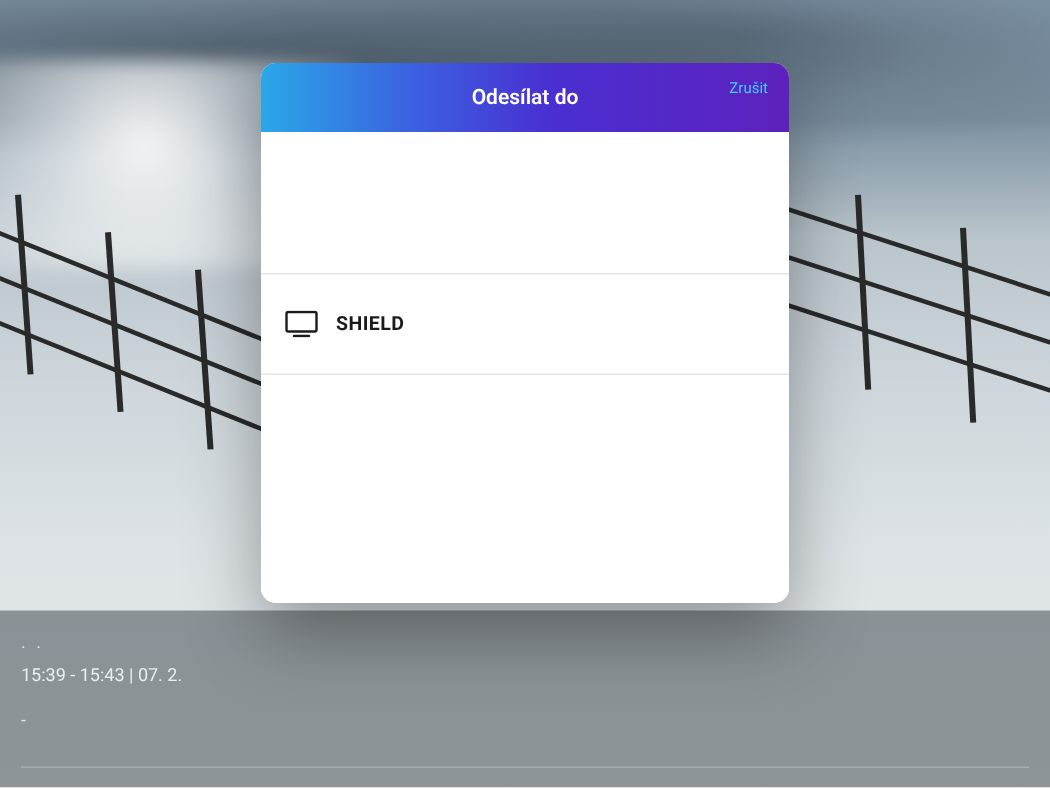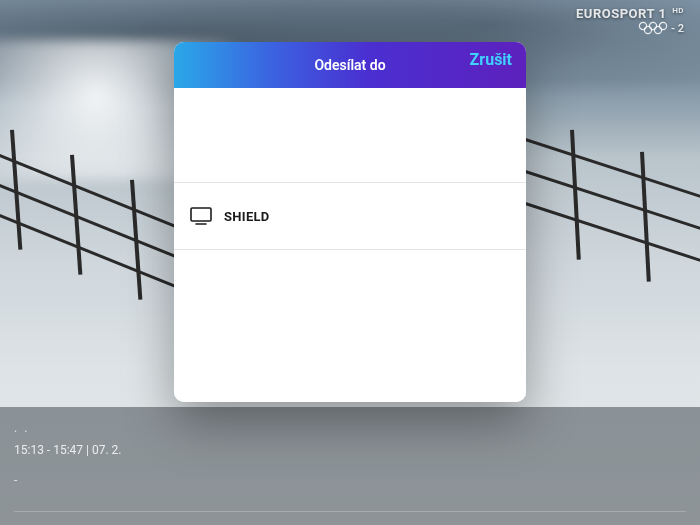--- a/index.html
+++ b/index.html
@@ -105,22 +105,22 @@
   }
   .modal-title {
     font-size: 14px;
     font-weight: 600;
   }
   .modal-cancel {
     position: absolute;
     right: 14px; top: 0; bottom: 11px;
     display: flex; align-items: center;
     color: #3fd1ff;
-    font-size: 16px;
-    font-weight: 700;
+    font-size: 10px;
+    font-weight: 400;
     cursor: pointer;
   }
 
   .modal-gap {
     height: 22px;
     background: #fff;
   }
 
   .device-row {
     display: flex;
@@ -160,45 +160,24 @@
 
   <div class="fence" style="right:-20px; top:90px; width:240px; height:240px;">
     <div class="rail" style="left:-10px; top:30px; width:260px; transform:rotate(18deg);"></div>
     <div class="rail" style="left:-10px; top:62px; width:260px; transform:rotate(18deg);"></div>
     <div class="rail" style="left:-10px; top:94px; width:260px; transform:rotate(18deg);"></div>
     <div class="post" style="left:20px; top:18px; height:130px; transform:rotate(-3deg);"></div>
     <div class="post" style="left:90px; top:40px; height:130px; transform:rotate(-3deg);"></div>
     <div class="post" style="left:160px; top:62px; height:130px; transform:rotate(-3deg);"></div>
   </div>
 
-  <div class="bug">
-    <div class="bug-row1">
-      <span>EUROSPORT</span>
-      <span>1</span>
-      <span class="hd">HD</span>
-    </div>
-    <div class="bug-row2">
-      <span class="rings">
-        <svg width="30" height="14" viewBox="0 0 30 14">
-          <g fill="none" stroke="rgba(255,255,255,0.85)" stroke-width="1.2">
-            <circle cx="5" cy="5" r="3.6"></circle>
-            <circle cx="15" cy="5" r="3.6"></circle>
-            <circle cx="25" cy="5" r="3.6"></circle>
-            <circle cx="10" cy="9" r="3.6"></circle>
-            <circle cx="20" cy="9" r="3.6"></circle>
-          </g>
-        </svg>
-      </span>
-      <span>- 2</span>
-    </div>
-  </div>
 
   <div class="infobar">
     <div class="dots">. .</div>
-    <div class="time">15:13 - 15:47 | 07. 2.</div>
+    <div class="time">15:39 - 15:43 | 07. 2.</div>
     <div class="dash">-</div>
     <hr>
   </div>
 
   <div class="dim"></div>
 
   <div class="modal">
     <div class="modal-header">
       <span class="modal-title">Odesílat do</span>
       <span class="modal-cancel">Zrušit</span>

